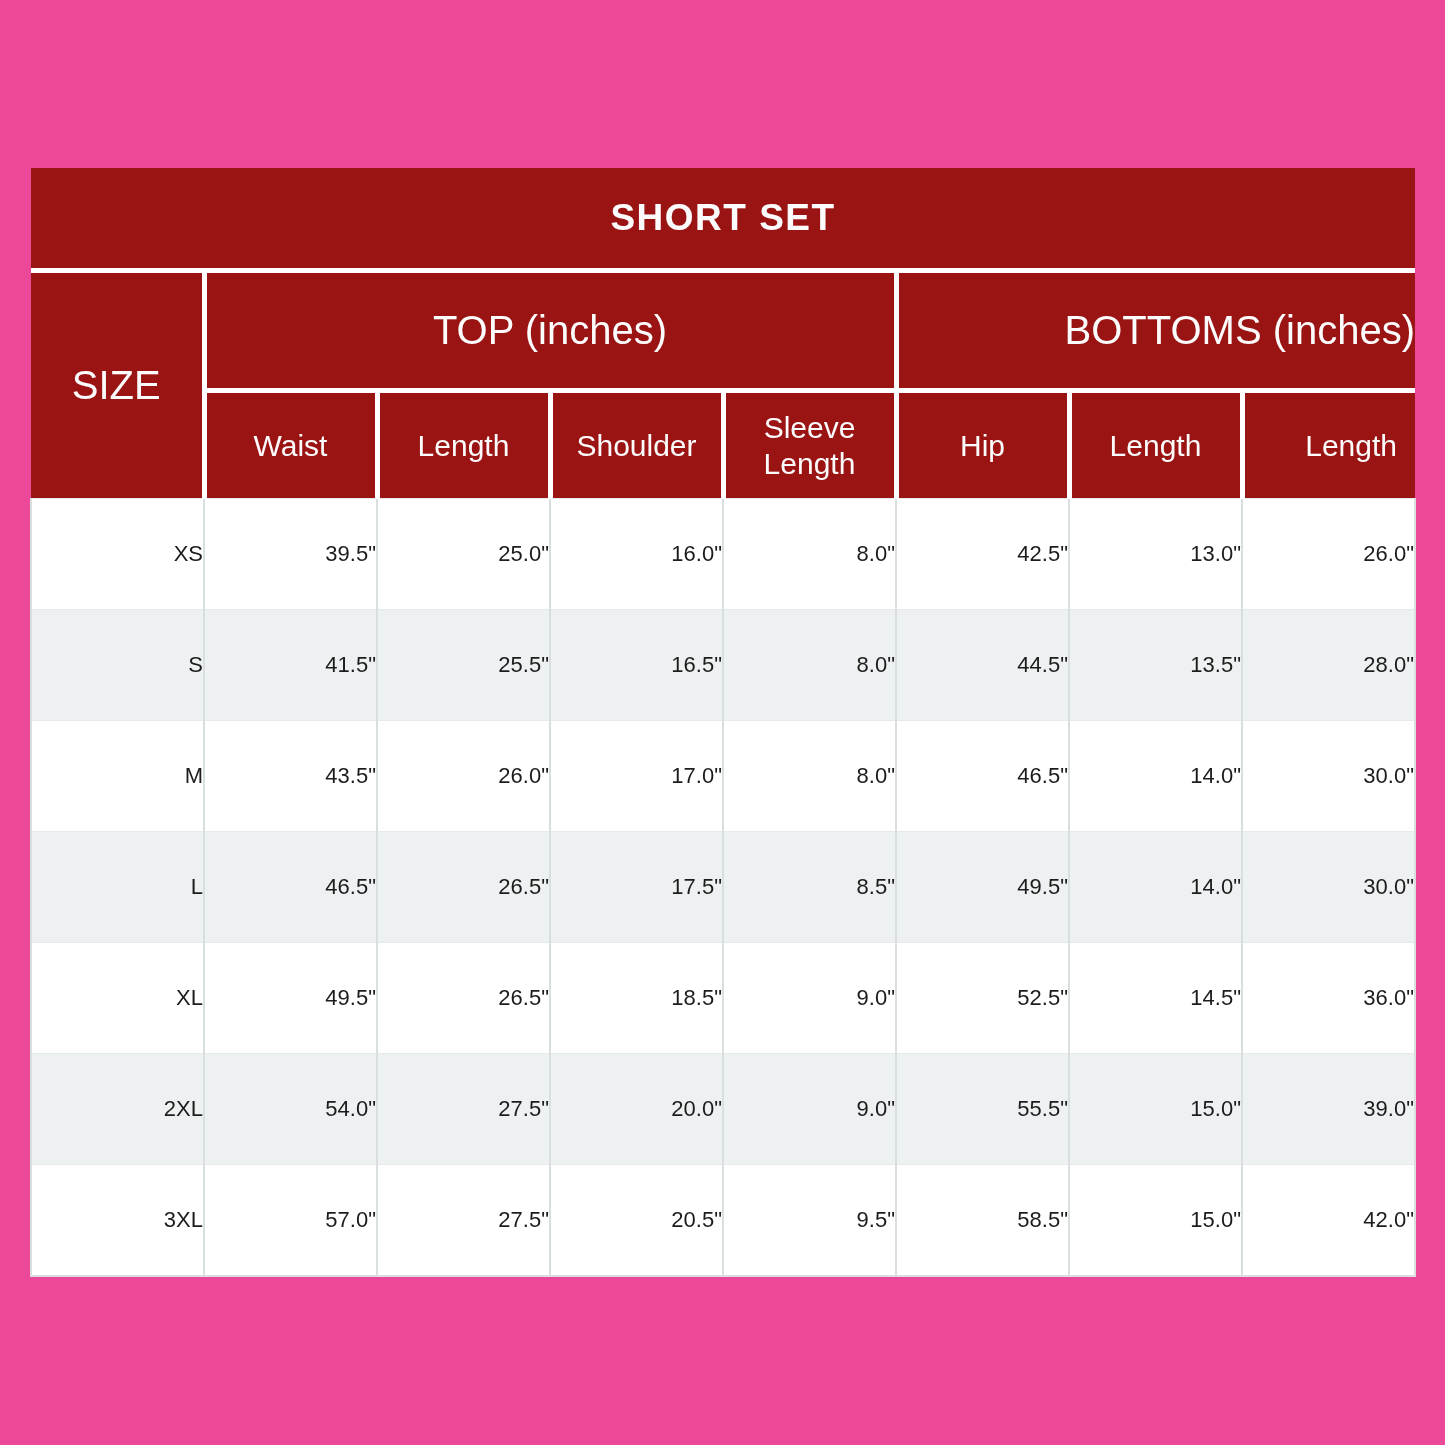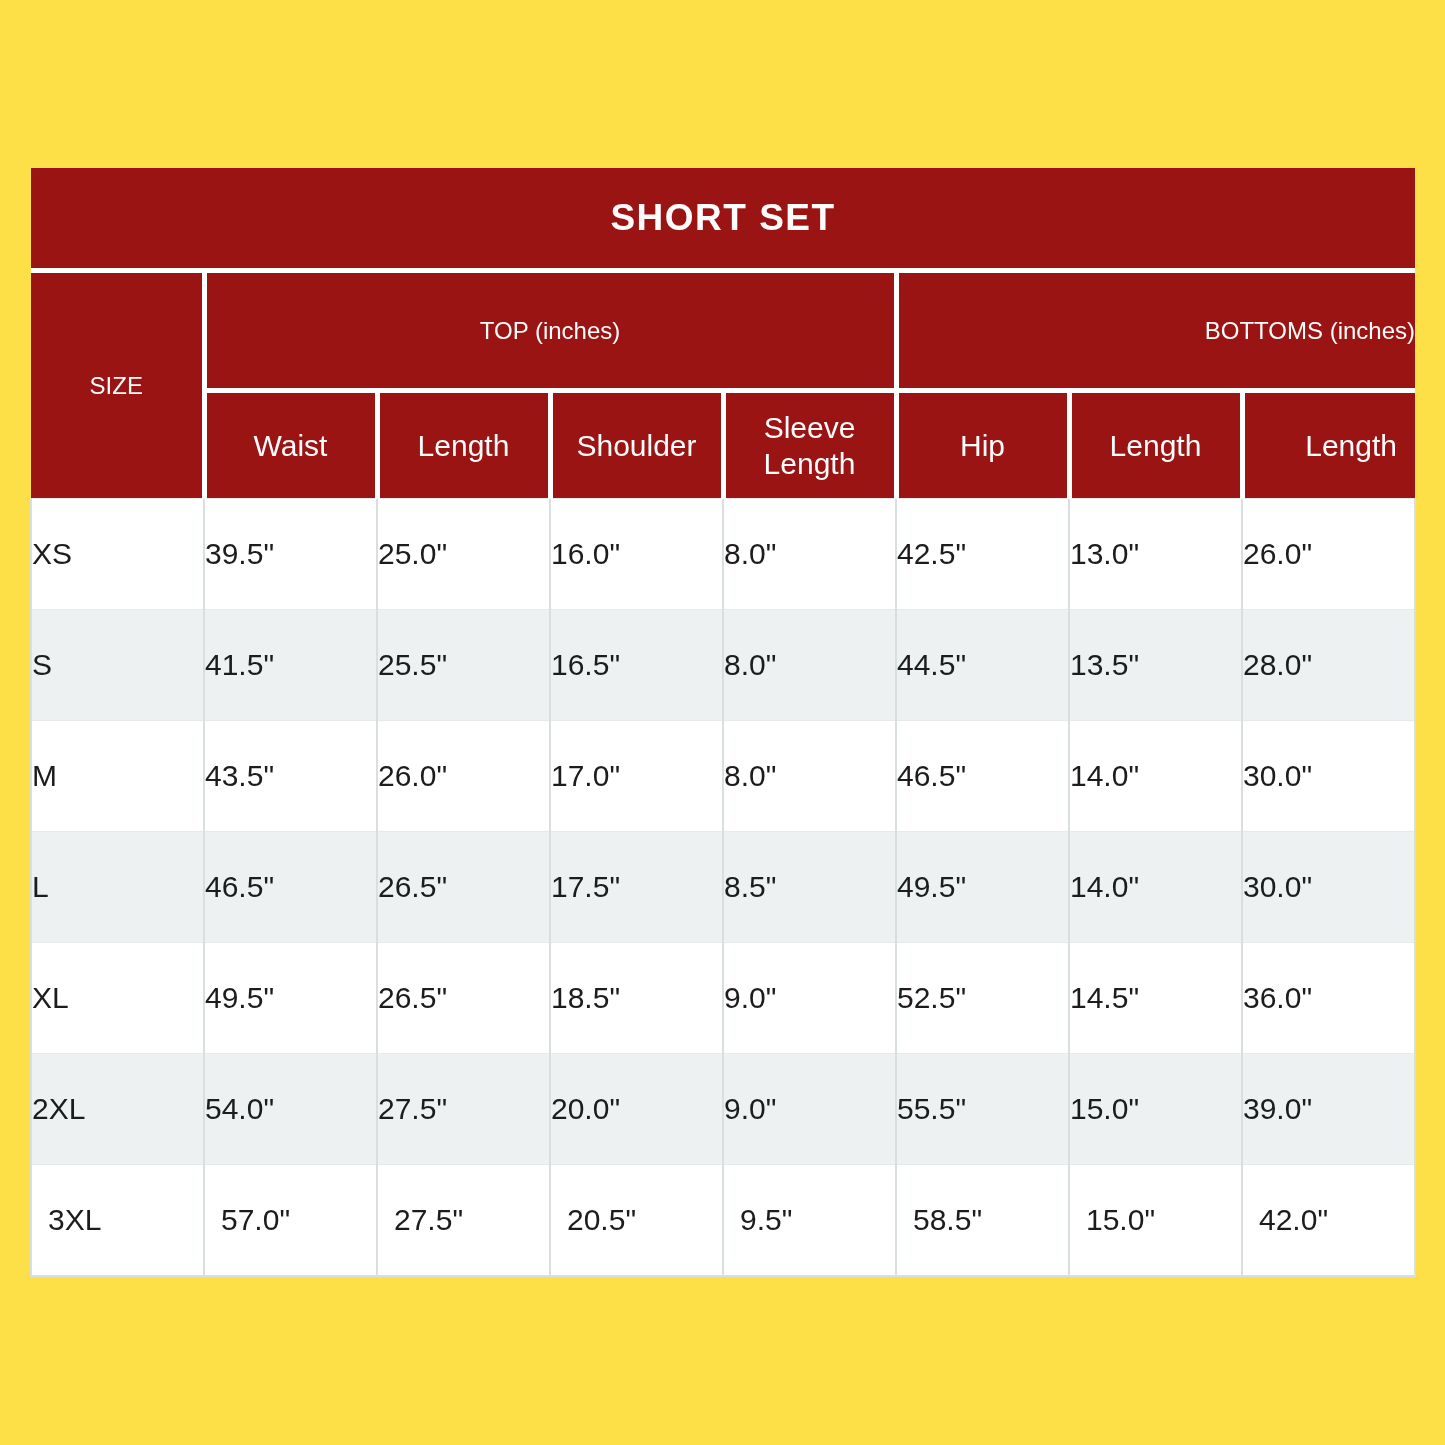--- a/index.html
+++ b/index.html
@@ -5,21 +5,21 @@
   html, body {
     margin: 0;
     padding: 0;
     background: #ffffff;
     font-family: "Liberation Sans", sans-serif;
   }
   .canvas {
     position: relative;
     width: 1445px;
     height: 1445px;
-    background: #fde047;
+    background: #ec4899;
     overflow: hidden;
     text-decoration: underline;
   }
   table.size-chart {
     position: absolute;
     left: 30px;
     top: 168px;
     width: 1384px;
     border-collapse: collapse;
     table-layout: fixed;
@@ -36,31 +36,31 @@
     text-align: center;
     padding: 0;
   }
   tr.r-title th {
     height: 100px;
     font-size: 37px;
     font-weight: 700;
     letter-spacing: 1.5px;
     border-top: 0; border-left: 0; border-right: 0;
   }
-  tr.r-groups th { height: 115px; font-size: 24px; }
+  tr.r-groups th { height: 115px; font-size: 40px; }
   tr.r-cols th { height: 105px; font-size: 30px; border-bottom: 0; line-height: 1.2; padding: 0 18px; }
   th.size-head { font-size: 36px; border-left: 0; border-bottom: 0; }
   th.last-col { border-right: 0; text-align: right; }
 
   
   td {
     height: 110px;
-    text-align: left;
+    text-align: right;
     vertical-align: middle;
-    font-size: 30px;
+    font-size: 22px;
     color: #1c1c1c;
     background: #ffffff;
     border-left: 2px solid #d9dede;
     border-right: 2px solid #d9dede;
     border-top: 1px solid #e6eaea;
     border-bottom: 1px solid #e6eaea;
     padding: 0;
   }
   tbody tr:nth-child(even) td { background: #edf1f1; }
   tbody tr:last-child td { border-bottom: 2px solid #d9dede; padding-left: 16px; }

